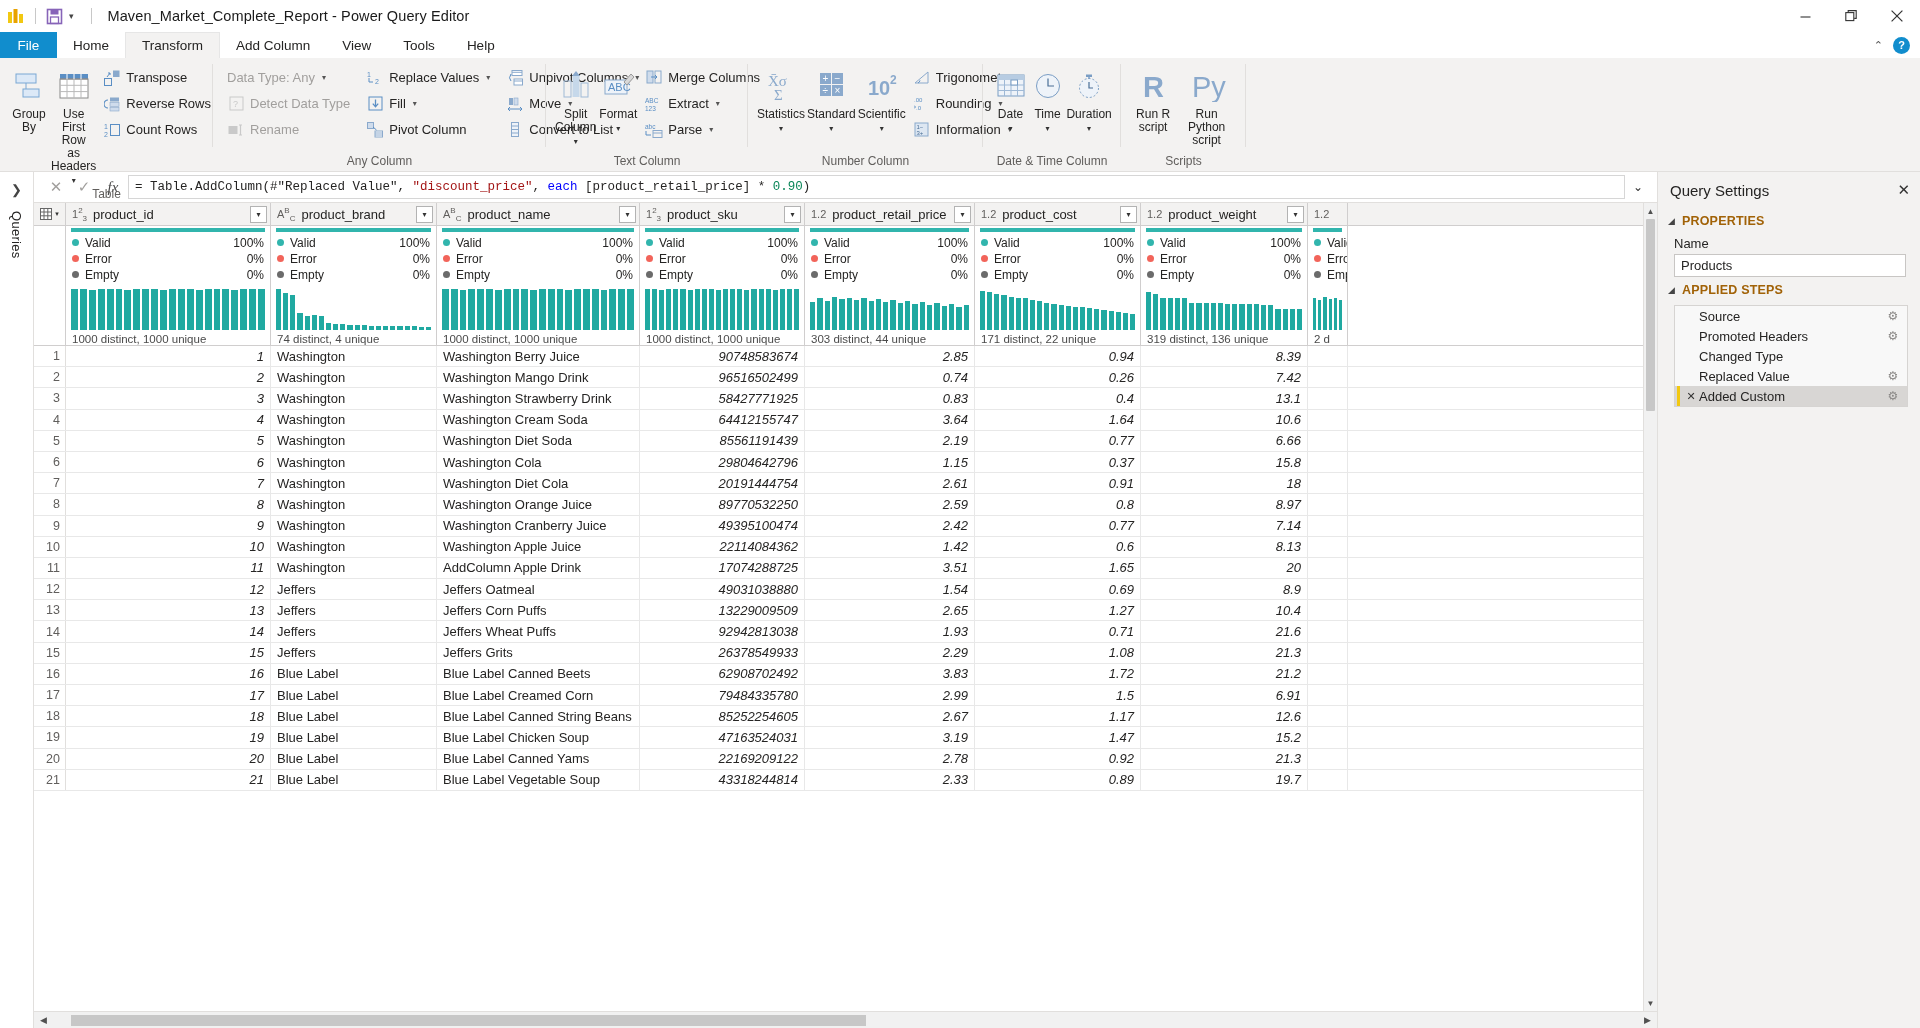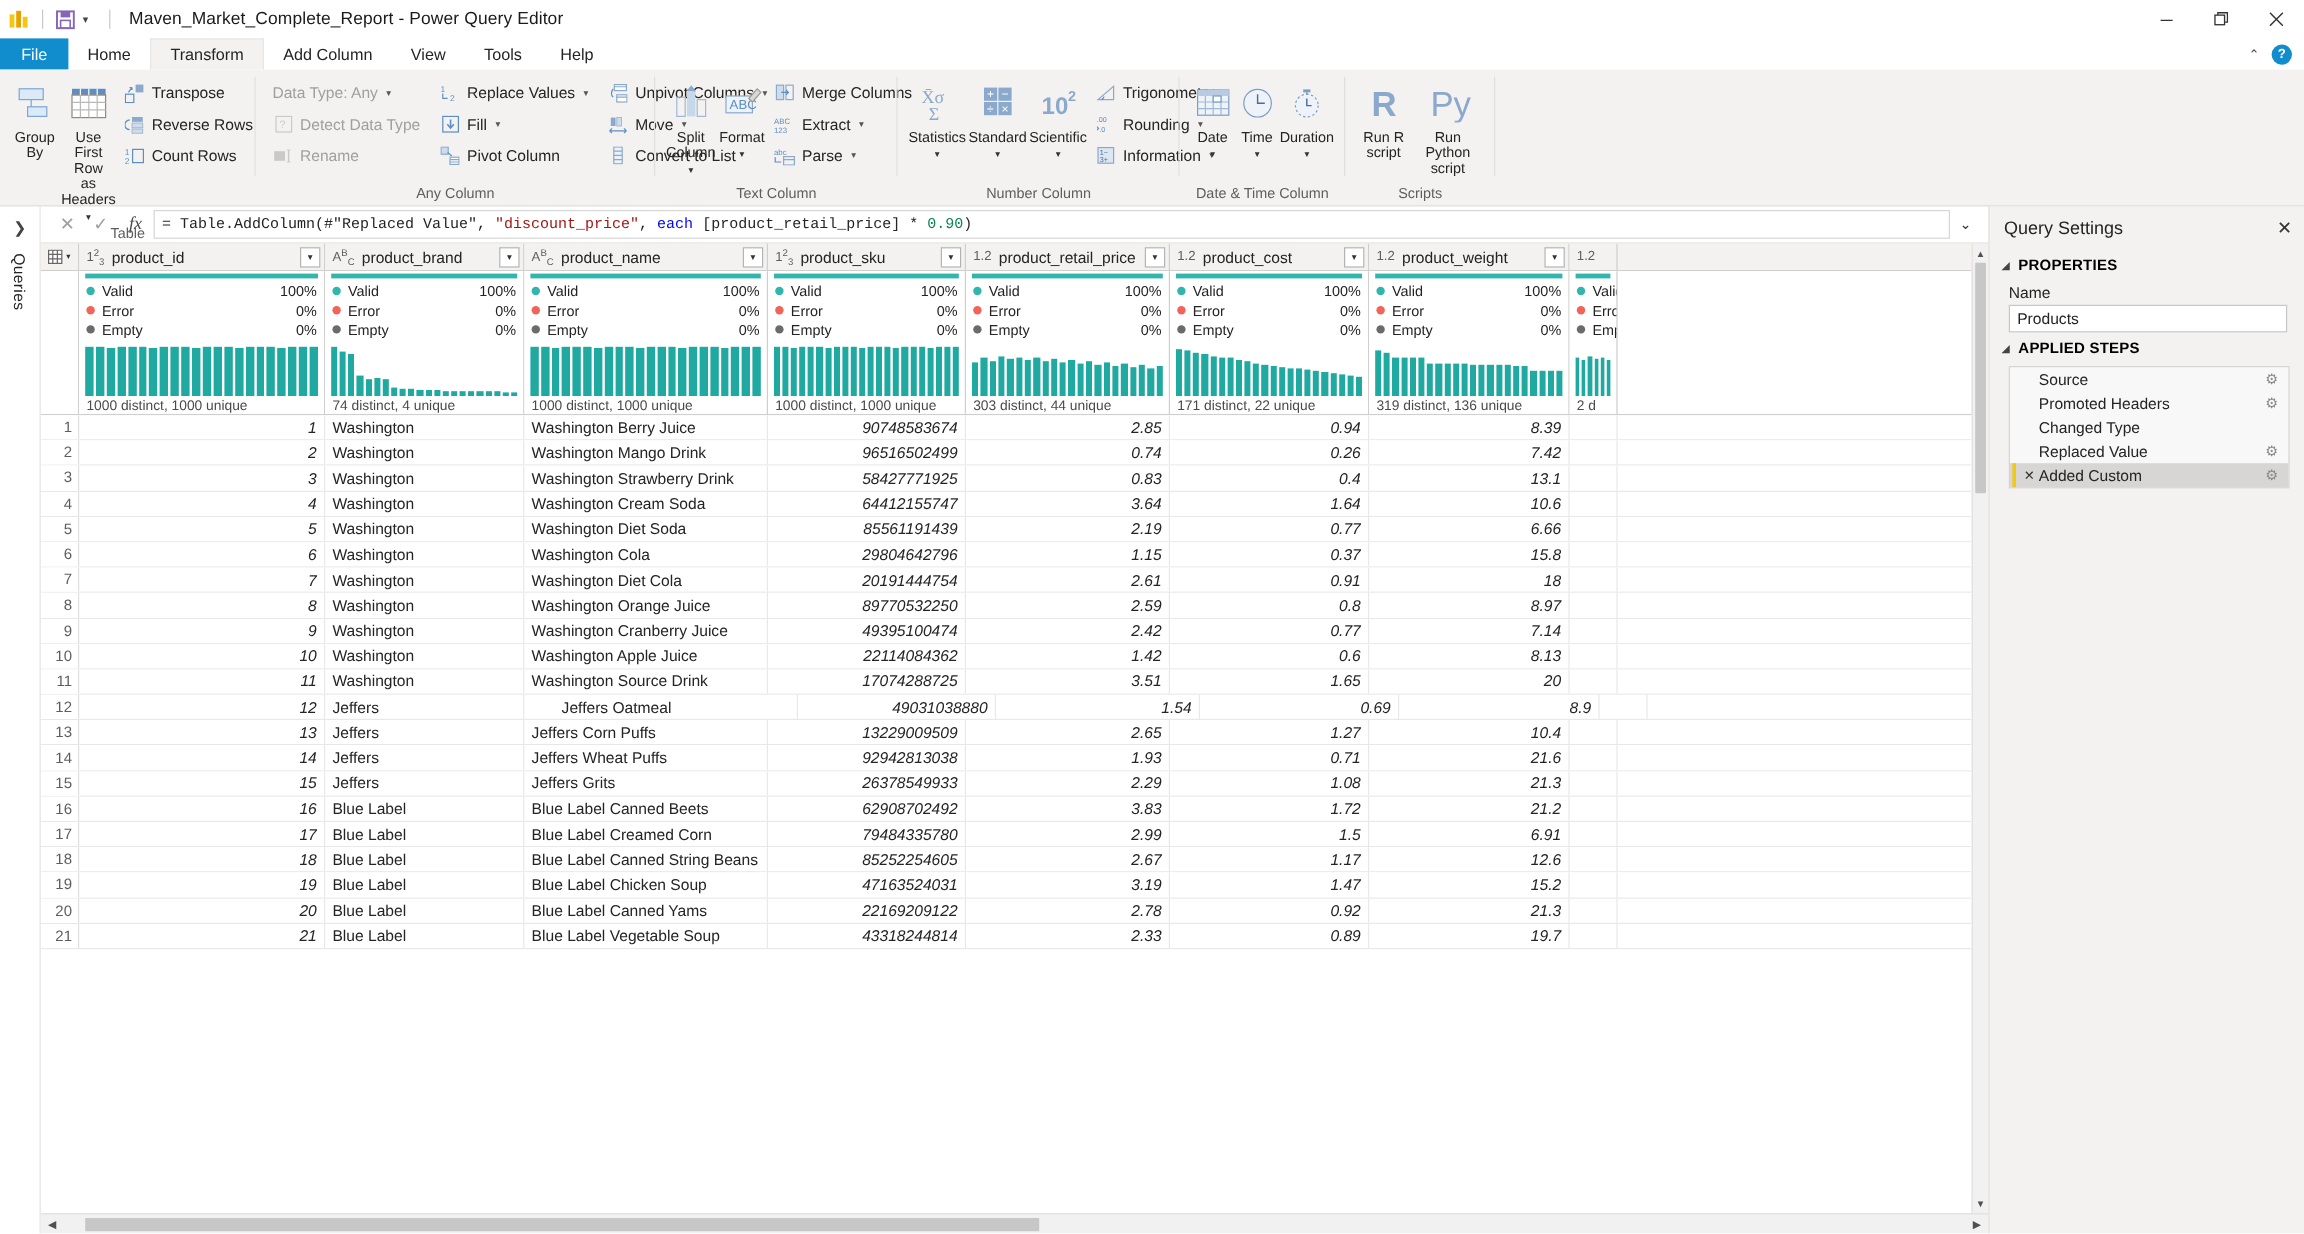--- a/index.html
+++ b/index.html
@@ -117,21 +117,21 @@
   .hsb-track { flex:1; position:relative; height:13px; }
   .hsb-thumb { position:absolute; left:18px; top:1px; height:11px; width:795px; background:#c7c7c7; }
 
   
   .qs { width: 263px; flex: 0 0 263px; background:#f3f2f1; border-left:1px solid #e1dfdd; display:flex; flex-direction:column; }
   .qs-head { height: 36px; display:flex; align-items:center; padding: 0 10px 0 12px; }
   .qs-title { font-size: 15px; color:#252423; }
   .qs-close { margin-left:auto; font-size:15px; color:#333; }
   .qs-sec { display:flex; align-items:center; gap:7px; padding: 6px 12px 4px 10px; }
   .qs-tri { font-size:9px; color:#444; }
-  .qs-sec-label { font-size:12.5px; font-weight:bold; color:#000000; letter-spacing:0.2px; }
+  .qs-sec-label { font-size:12.5px; font-weight:bold; color:#a16207; letter-spacing:0.2px; }
   .qs-fieldlabel { font-size:13px; color:#252423; padding: 4px 12px 3px 16px; }
   .qs-input { margin: 0 14px 0 16px; height: 23px; background:#fff; border:1px solid #c8c6c4; display:flex; align-items:center; padding: 0 6px; font-size:13px; color:#252423; }
   .qs-link { font-size:13px; color:#1a7fd4; padding: 10px 12px 6px 16px; }
   .steps { margin: 4px 12px 0 16px; border:1px solid #d6d4d2; background:#f8f8f8; }
   .step { height: 20px; display:flex; align-items:center; padding: 0 6px 0 2px; font-size:13px; color:#252423; }
   .step.sel { background:#d8d6d4; }
   .step-x { width: 16px; text-align:center; font-size:11px; color:#333; flex:0 0 16px; }
   .step-bar { width:3px; align-self:stretch; background:#F2C811; margin-right:3px; }
   .step-bar.hidden { background: transparent; }
   .step-name { flex:1; }
@@ -1105,32 +1105,32 @@
                   <div class="dcell num" style="width: 165px; flex: 0 0 165px;">22114084362</div>
                   <div class="dcell num" style="width: 170px; flex: 0 0 170px;">1.42</div>
                   <div class="dcell num" style="width: 166px; flex: 0 0 166px;">0.6</div>
                   <div class="dcell num" style="width: 167px; flex: 0 0 167px;">8.13</div>
                   <div class="dcell num" style="width: 40px; flex: 0 0 40px;"></div>
                 </div>
                 <div class="drow">
                   <div class="rnum">11</div>
                   <div class="dcell num" style="width: 205px; flex: 0 0 205px;">11</div>
                   <div class="dcell" style="width: 166px; flex: 0 0 166px;">Washington</div>
-                  <div class="dcell" style="width: 203px; flex: 0 0 203px;">Washington Source Drink</div>
+                  <div class="dcell" style="width: 203px; flex: 0 0 203px;">AddColumn Apple Drink</div>
                   <div class="dcell num" style="width: 165px; flex: 0 0 165px;">17074288725</div>
                   <div class="dcell num" style="width: 170px; flex: 0 0 170px;">3.51</div>
                   <div class="dcell num" style="width: 166px; flex: 0 0 166px;">1.65</div>
                   <div class="dcell num" style="width: 167px; flex: 0 0 167px;">20</div>
                   <div class="dcell num" style="width: 40px; flex: 0 0 40px;"></div>
                 </div>
                 <div class="drow">
                   <div class="rnum">12</div>
                   <div class="dcell num" style="width: 205px; flex: 0 0 205px;">12</div>
                   <div class="dcell" style="width: 166px; flex: 0 0 166px;">Jeffers</div>
-                  <div class="dcell" style="width: 203px; flex: 0 0 203px; margin-left: 25px;">Jeffers Oatmeal</div>
+                  <div class="dcell" style="width: 203px; flex: 0 0 203px;">Jeffers Oatmeal</div>
                   <div class="dcell num" style="width: 165px; flex: 0 0 165px;">49031038880</div>
                   <div class="dcell num" style="width: 170px; flex: 0 0 170px;">1.54</div>
                   <div class="dcell num" style="width: 166px; flex: 0 0 166px;">0.69</div>
                   <div class="dcell num" style="width: 167px; flex: 0 0 167px;">8.9</div>
                   <div class="dcell num" style="width: 40px; flex: 0 0 40px;"></div>
                 </div>
                 <div class="drow">
                   <div class="rnum">13</div>
                   <div class="dcell num" style="width: 205px; flex: 0 0 205px;">13</div>
                   <div class="dcell" style="width: 166px; flex: 0 0 166px;">Jeffers</div>

